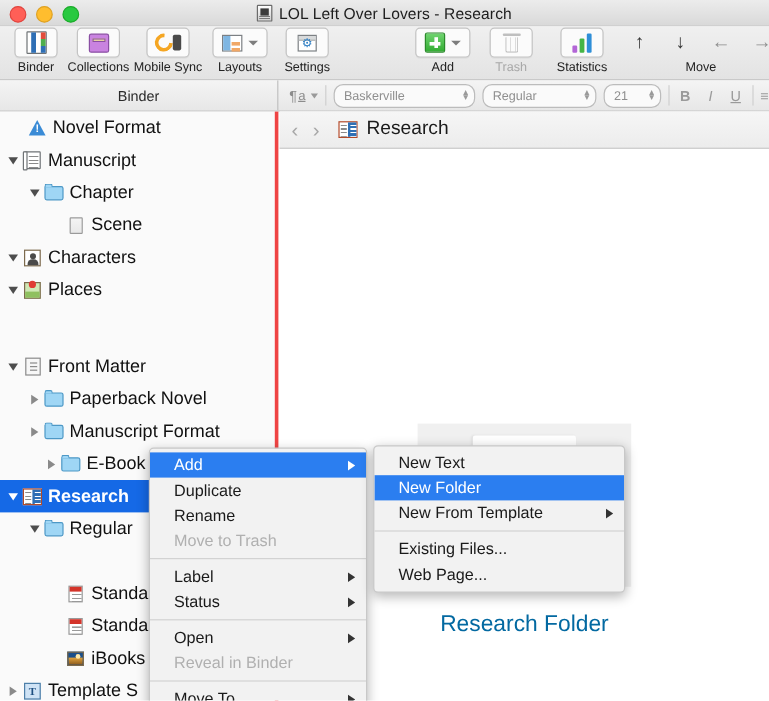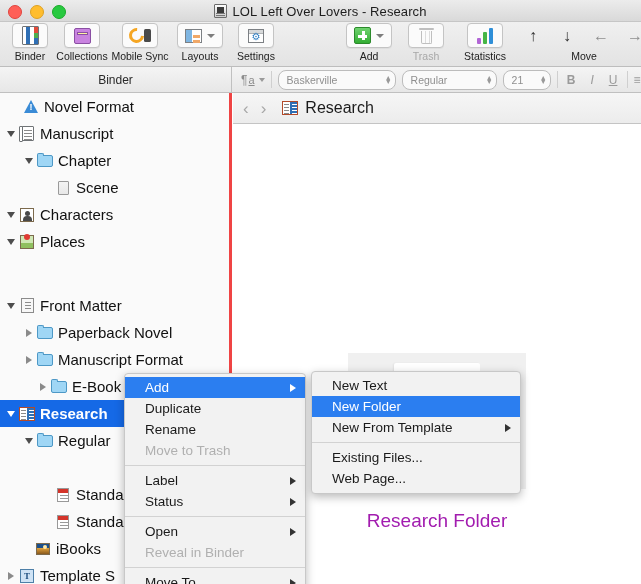--- a/index.html
+++ b/index.html
@@ -417,21 +417,21 @@
     border-radius: 2px 2px 26px 2px;
     box-shadow: -1px 0 2px rgba(0,0,0,0.06);
   }
   .folder-art .page::after {
     content:""; position:absolute; left:0; bottom:0; width:86px; height:26px;
     background: radial-gradient(ellipse at 50% 0%, #ffffff 55%, #ededed 100%);
     border-radius: 0 0 26px 2px;
   }
   .folder-caption {
     position: absolute; left: 50%; top: 385px; transform: translateX(-50%);
-    font-size: 19px; color: #a21caf; white-space: nowrap;
+    font-size: 19px; color: #0369a1; white-space: nowrap;
     font-family: "Liberation Sans", sans-serif;
   }
 
   
   .ctxmenu {
     position: absolute; left: 124px; top: 373px; width: 182px;
     background: #f2f2f2;
     border: 1px solid #c8c8c8; border-radius: 4px;
     box-shadow: 0 3px 10px rgba(0,0,0,0.28);
     padding: 3px 0 0 0;
@@ -738,21 +738,21 @@
     </div>
 
     <div class="row" style="padding-left:40px;">
       <span class="disc none"></span>
       <span class="ricon">
           <span class="i-pdf"></span>
         </span>
       <span class="rlabel">Standa</span>
     </div>
 
-    <div class="row" style="padding-left:20px;">
+    <div class="row" style="padding-left:40px;">
       <span class="disc none"></span>
       <span class="ricon">
           <span class="i-img"></span>
         </span>
       <span class="rlabel">iBooks</span>
     </div>
 
     <div class="row" style="padding-left:4px;">
       <span class="disc closed">
           <i></i>

